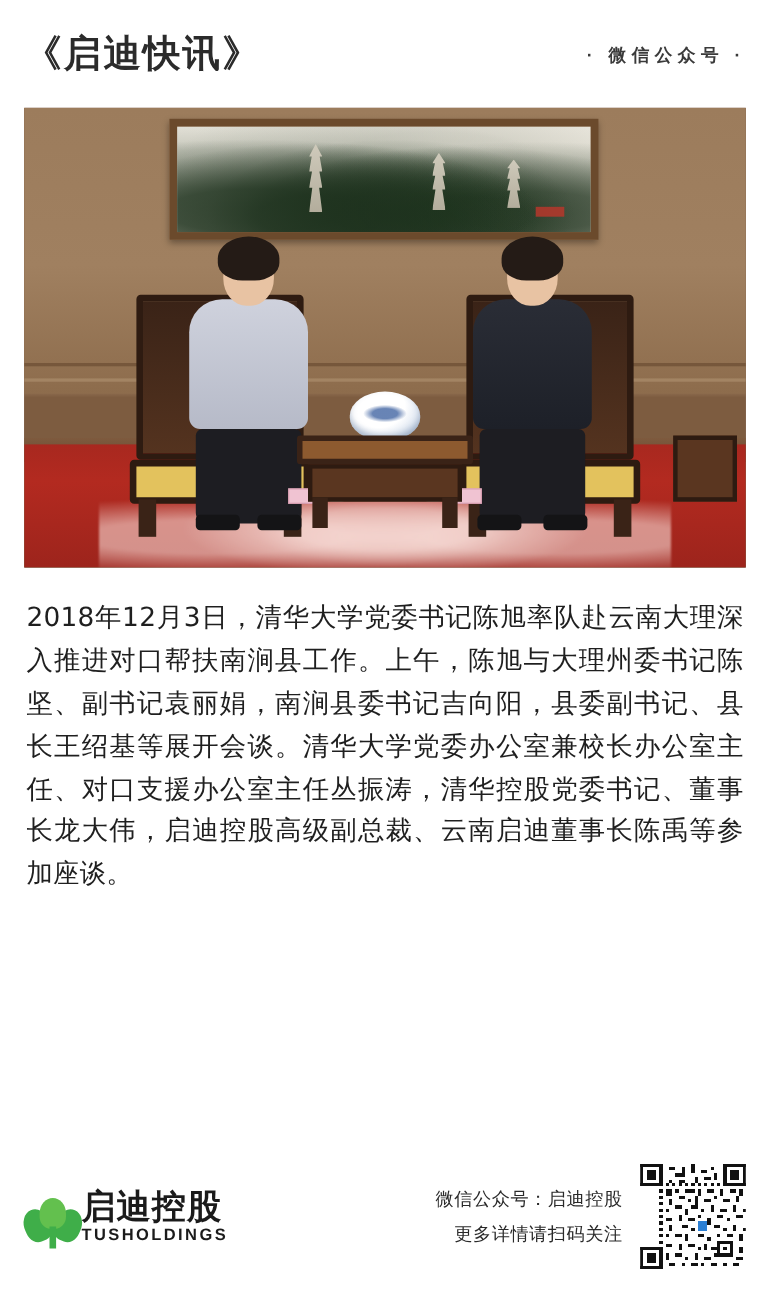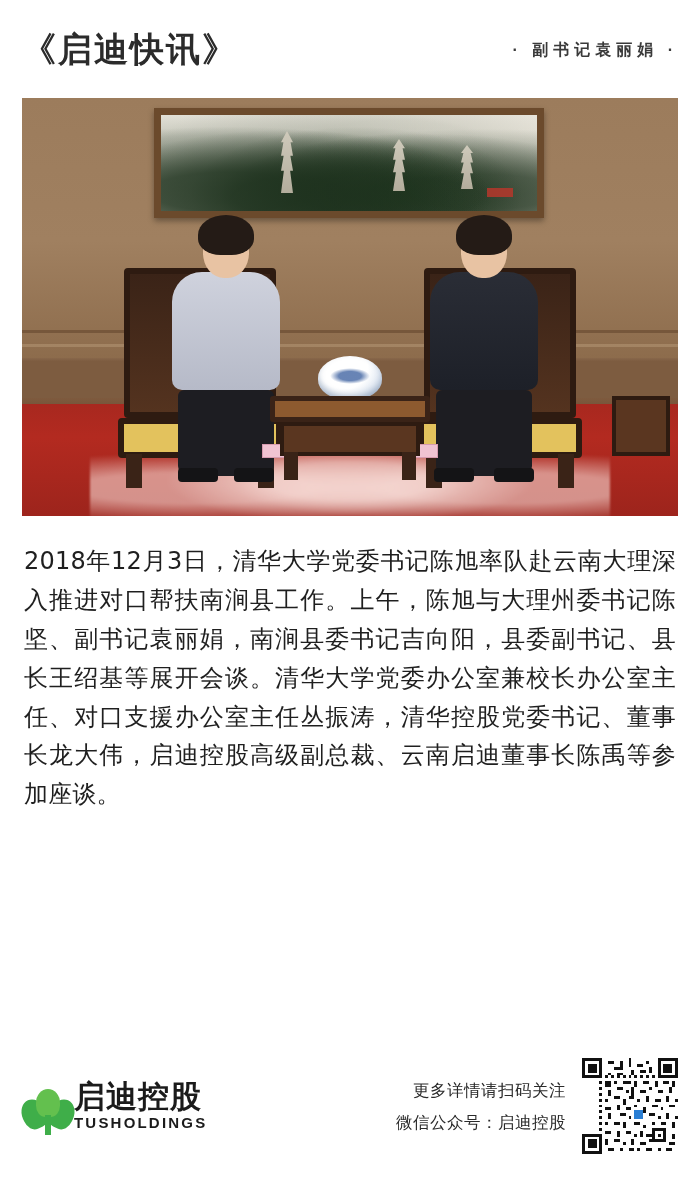--- a/index.html
+++ b/index.html
@@ -271,21 +271,21 @@
     width: 96px; height: 96px; position: relative; background: #ffffff;
     flex: 0 0 auto;
   }
   .qr svg { display: block; }
 </style>
 </head>
 <body>
 
 <div class="header">
   <div class="brand-title">《启迪快讯》</div>
-  <div class="header-tag">· 副书记袁丽娟 ·</div>
+  <div class="header-tag">· 微信公众号 ·</div>
 </div>
 
 <div class="photo-wrap">
   <div class="room"></div>
   <div class="wall-panel"></div>
   <div class="wall-line l1"></div>
   <div class="wall-line l2"></div>
 
   <div class="painting">
     <div class="ink"></div>
@@ -359,22 +359,22 @@
       <div class="leaf mid"></div>
       <div class="stem"></div>
     </div>
     <div class="logo-text">
       <div class="cn">启迪控股</div>
       <div class="en">TUSHOLDINGS</div>
     </div>
   </div>
 
   <div class="footer-note">
+    <div>微信公众号：启迪控股</div>
     <div>更多详情请扫码关注</div>
-    <div>微信公众号：启迪控股</div>
   </div>
 
   <div class="qr">
     <svg width="96" height="96" viewBox="0 0 33 33" shape-rendering="crispEdges" aria-hidden="true">
       <rect width="33" height="33" fill="#ffffff"></rect>
       <g fill="#111111">
 
         <rect x="0" y="0" width="7" height="1"></rect>
           <rect x="0" y="6" width="7" height="1"></rect>
         <rect x="0" y="0" width="1" height="7"></rect>

